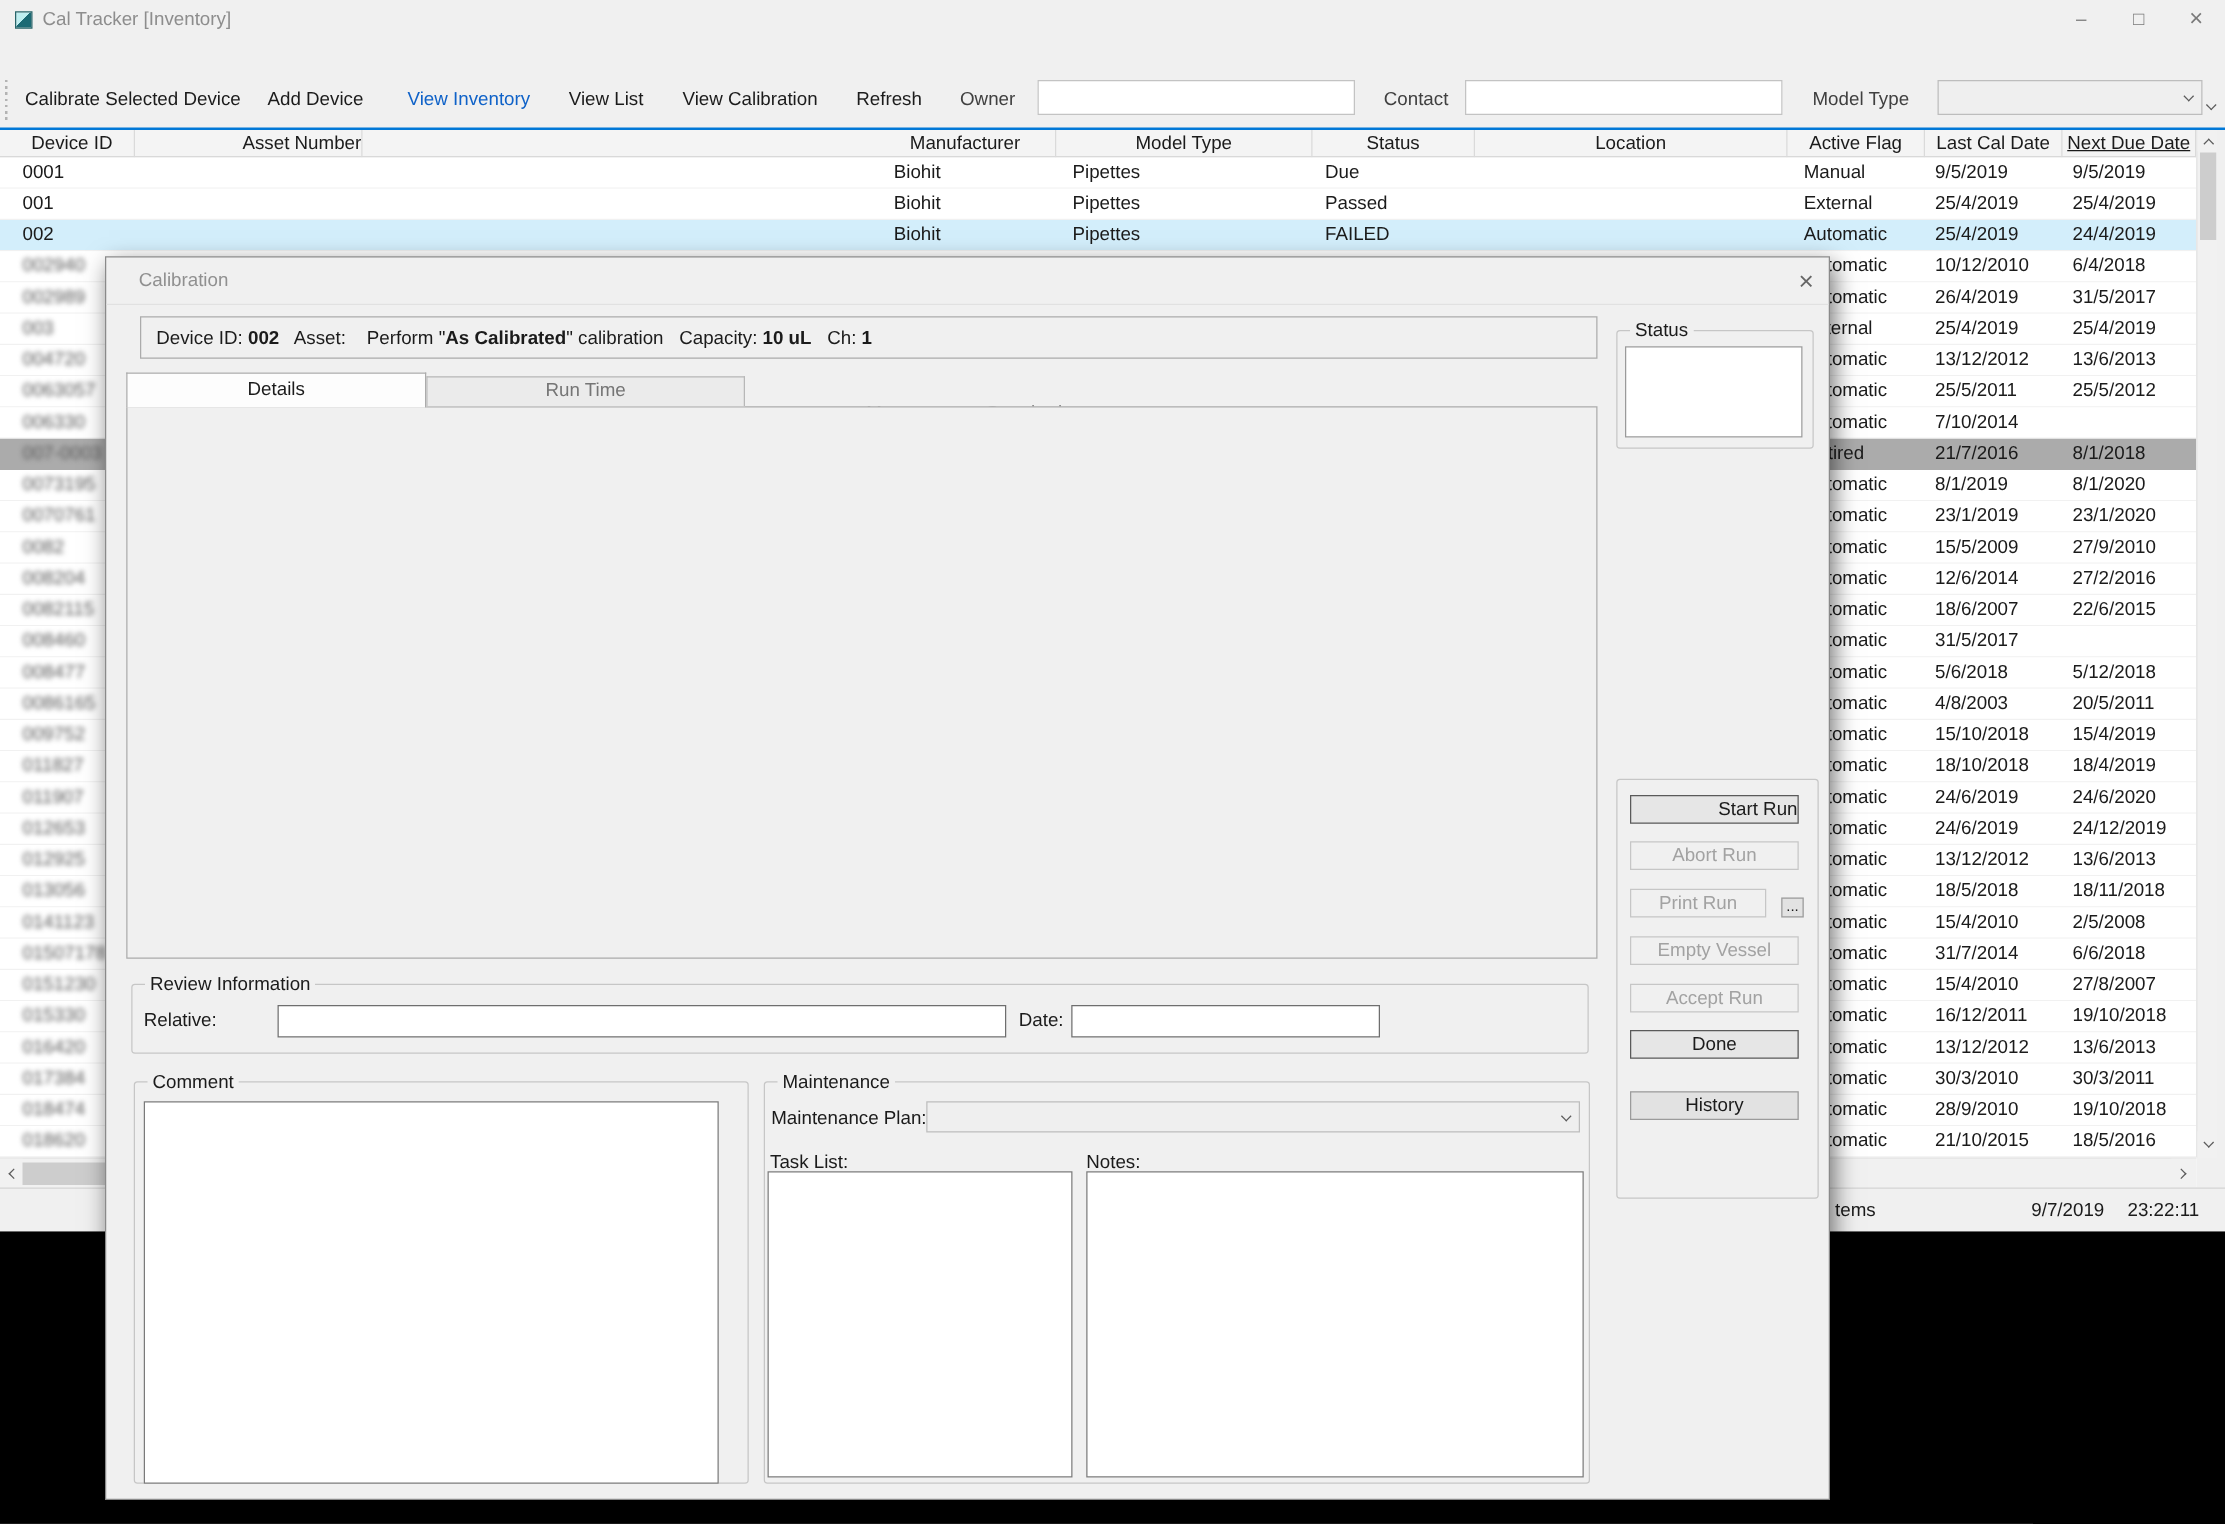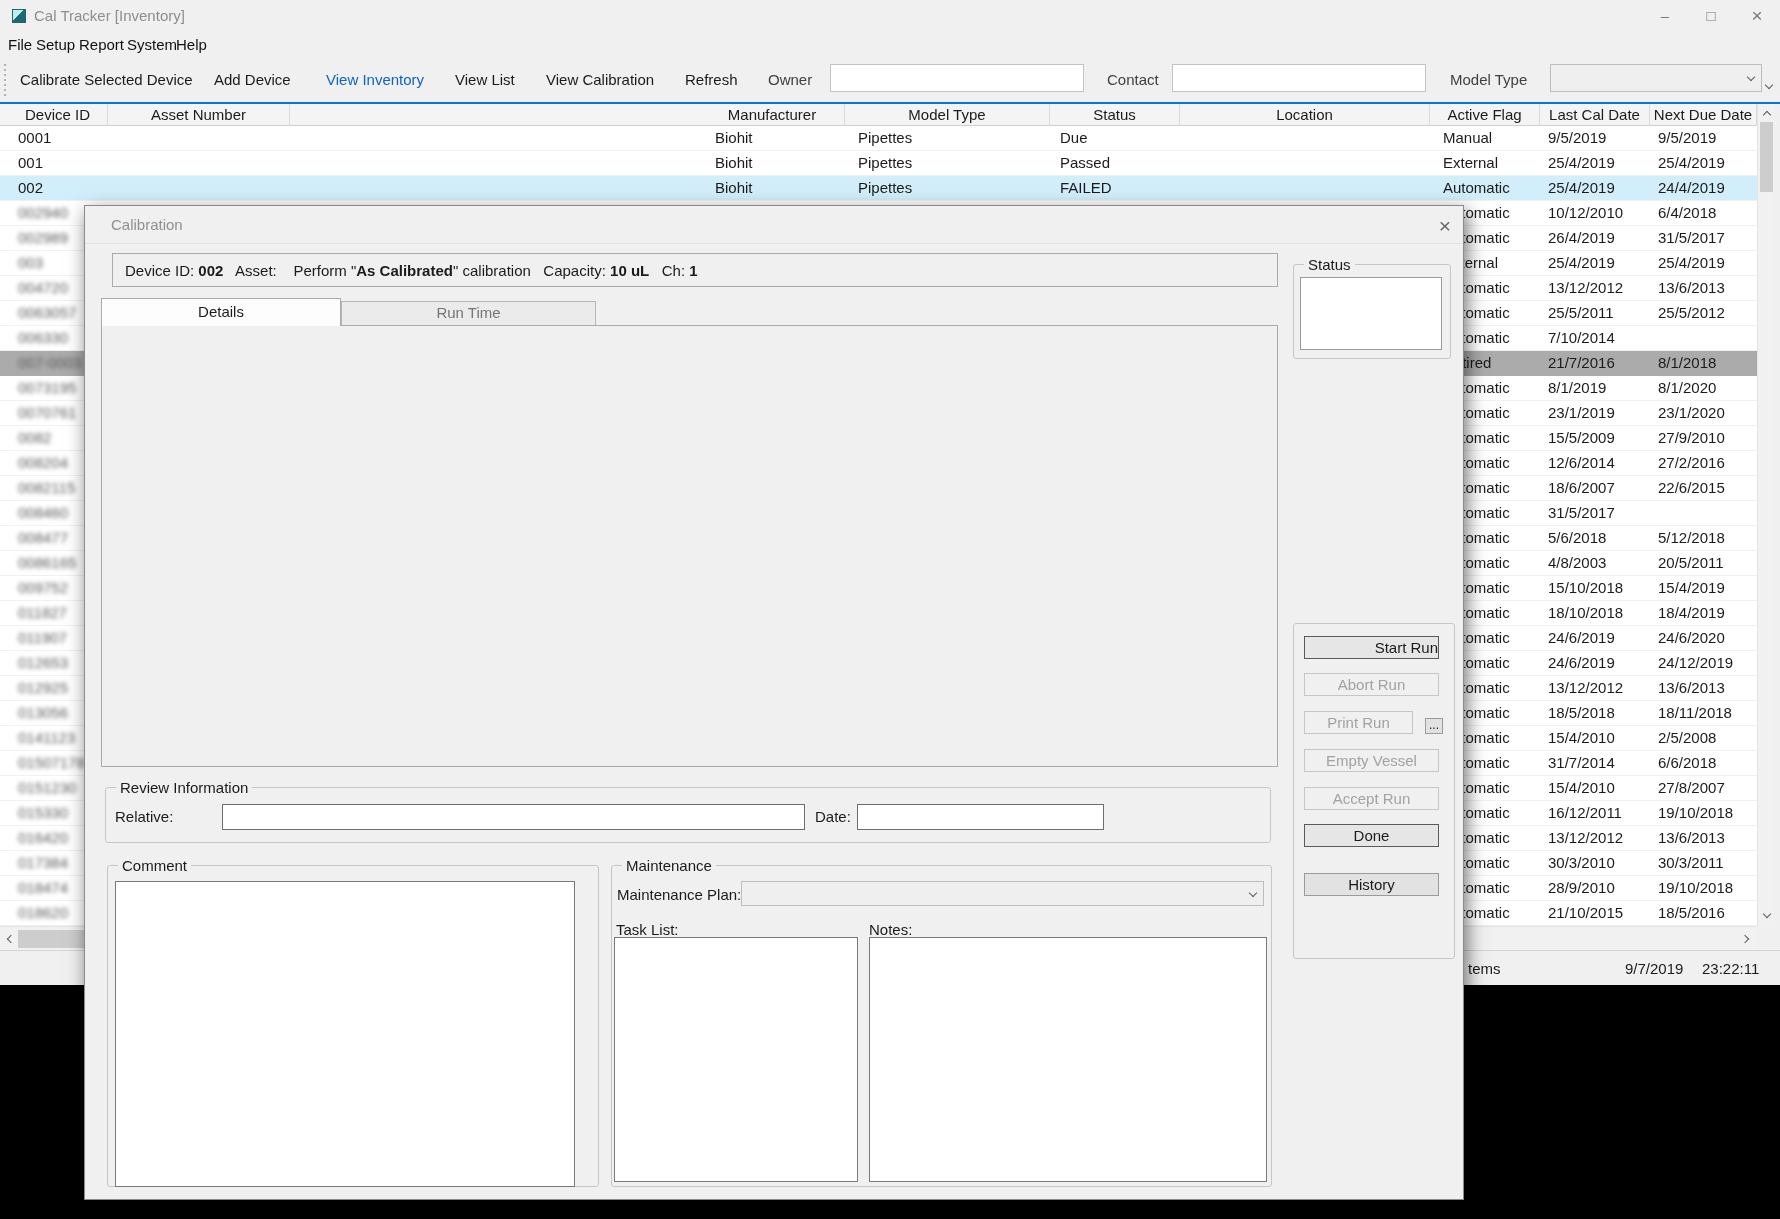--- a/index.html
+++ b/index.html
@@ -77,27 +77,20 @@
 
 <div id="root">
   <div class="main">
     <div class="titlebar">
       <div class="app-icon"></div>
       <div class="title-text">Cal Tracker [Inventory]</div>
       <div class="win-btn" style="left:1642px">–</div>
       <div class="win-btn" style="left:1688px">□</div>
       <div class="win-btn" style="left:1734px;font-size:19px">×</div>
     </div>
-    <div class="menubar" id="menubar">
-        <div class="menu-item" style="left: 8px;">File</div>
-        <div class="menu-item" style="left: 36px;">Setup</div>
-        <div class="menu-item" style="left: 79px;">Report</div>
-        <div class="menu-item" style="left: 127px;">System</div>
-        <div class="menu-item" style="left: 176px;">Help</div>
-      </div>
     <div class="toolbar" id="toolbar">
       <div class="tb-grip"></div>
       <div class="tb-label" style="left:768px">Owner</div>
       <div class="tb-input" style="left:830px;width:254px"></div>
       <div class="tb-label" style="left:1107px">Contact</div>
       <div class="tb-input" style="left:1172px;width:254px"></div>
       <div class="tb-label" style="left:1450px">Model Type</div>
       <div class="combo dis" style="left:1550px;top:6px;width:212px;height:28px">
         <span></span>
         <span class="chev d sm"></span>
@@ -107,28 +100,28 @@
         <div class="tb-btn" style="left: 214px;">Add Device</div>
         <div class="tb-btn link" style="left: 326px;">View Inventory</div>
         <div class="tb-btn" style="left: 455px;">View List</div>
         <div class="tb-btn" style="left: 546px;">View Calibration</div>
         <div class="tb-btn" style="left: 685px;">Refresh</div>
       </div>
     <div class="accent-line"></div>
     <div class="grid" id="grid">
       <div class="grid-head" id="grid-head">
           <div class="hc" style="left: 8px; width: 100px;">Device ID</div>
-          <div class="hc" style="left: 108px; width: 182px;">Asset Number</div>
+          <div class="hc" style="left: 108px; width: 182px; text-align: right;">Asset Number</div>
           <div class="hc" style="left: 700px; width: 145px;">Manufacturer</div>
           <div class="hc" style="left: 845px; width: 205px;">Model Type</div>
           <div class="hc" style="left: 1050px; width: 130px;">Status</div>
           <div class="hc" style="left: 1180px; width: 250px;">Location</div>
           <div class="hc" style="left: 1430px; width: 110px;">Active Flag</div>
           <div class="hc" style="left: 1540px; width: 110px;">Last Cal Date</div>
-          <div class="hc" style="left: 1650px; width: 107px;">Next Due Date</div>
+          <div class="hc" style="left: 1650px; width: 107px; text-decoration: underline;">Next Due Date</div>
         </div>
       <div id="grid-rows">
           <div class="row" style="top: 22px;">
             <div class="cell" style="left: 8px; width: 100px; padding-left: 10px;">0001</div>
             <div class="cell" style="left: 700px; width: 145px; padding-left: 15px;">Biohit</div>
             <div class="cell" style="left: 845px; width: 205px; padding-left: 13px;">Pipettes</div>
             <div class="cell" style="left: 1050px; width: 130px; padding-left: 10px;">Due</div>
             <div class="cell" style="left: 1430px; width: 110px; padding-left: 13px;">Manual</div>
             <div class="cell" style="left: 1540px; width: 110px; padding-left: 8px;">9/5/2019</div>
             <div class="cell" style="left: 1650px; width: 107px; padding-left: 8px;">9/5/2019</div>

